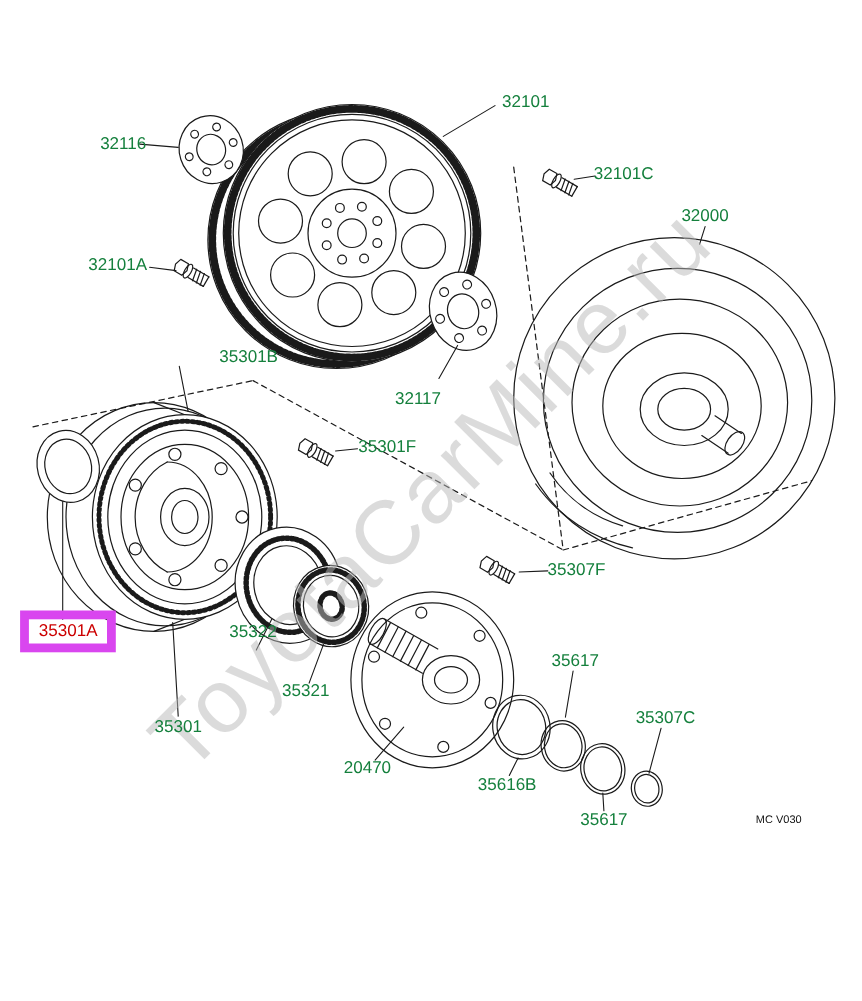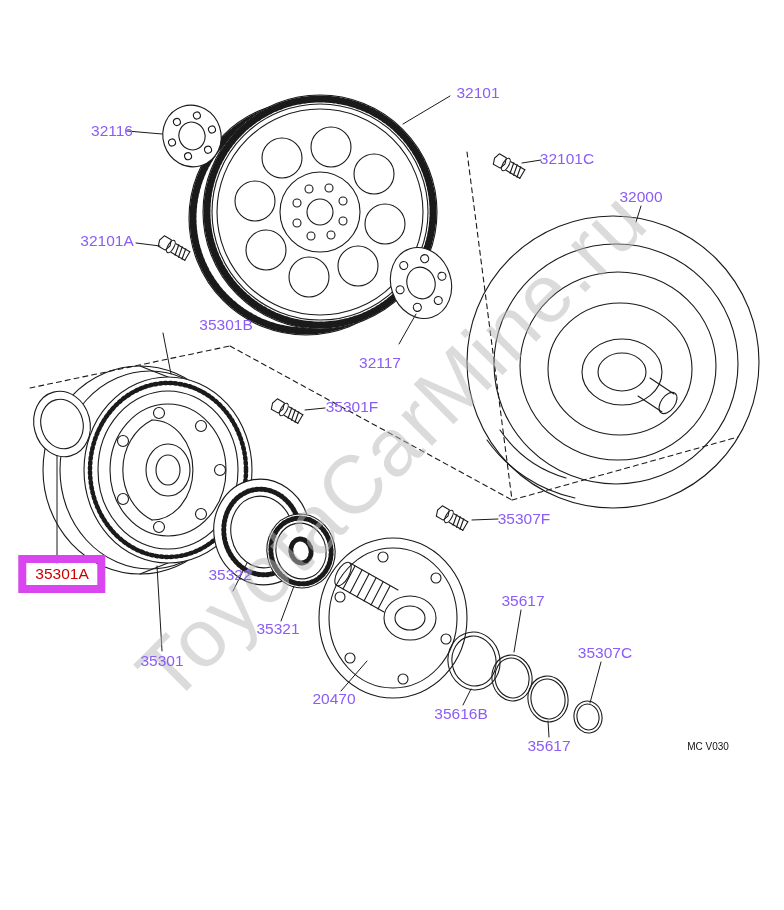--- a/index.html
+++ b/index.html
@@ -14,21 +14,21 @@
   .serr { stroke-width:4.5; stroke-dasharray:2 3; }
   .leader { stroke-width:1; }
   .watermark {
     position:absolute; left:50%; top:49%;
     transform:translate(-50%,-50%) rotate(-45deg);
     font-size:82px; color:#b9b9b9; opacity:0.5; letter-spacing:2px;
     white-space:nowrap; z-index:2; pointer-events:none;
   }
   .part-label {
     position:absolute; transform:translate(-50%,-50%);
-    font-size:15.5px; color:#8b5cf6; white-space:nowrap; z-index:3;
+    font-size:15.5px; color:#15803d; white-space:nowrap; z-index:3;
     cursor:pointer;
   }
   .part-label.highlighted {
     color:#cc0000; border:8px solid #d946ef; padding:2px 9px;
   }
   .diagram-code {
     position:absolute; transform:translate(-50%,-50%);
     font-size:10px; color:#111111; white-space:nowrap; z-index:3;
   }
 </style>

